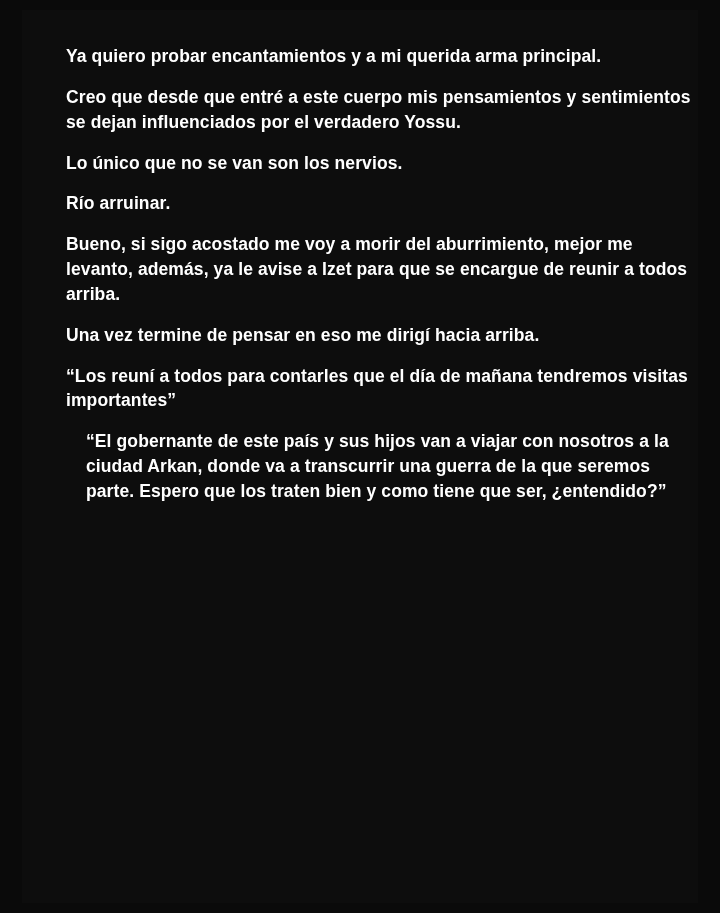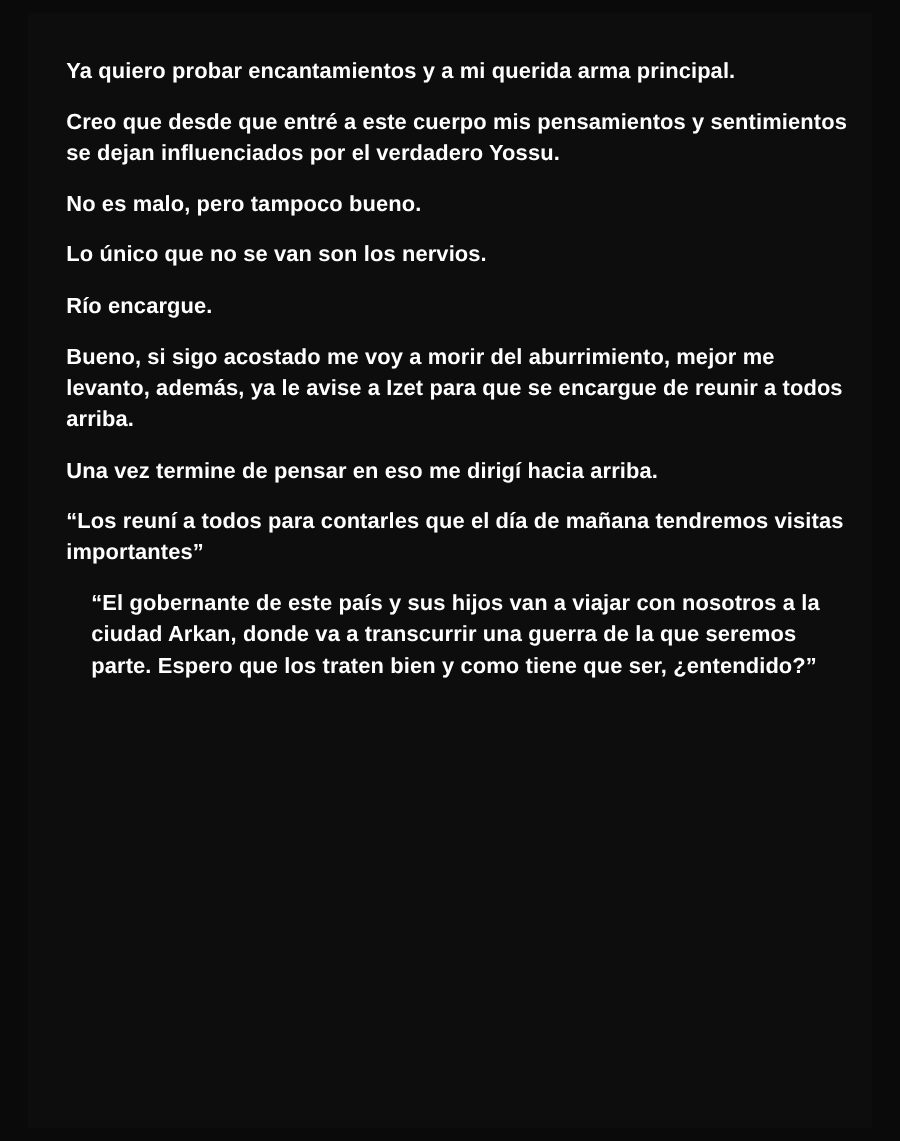--- a/index.html
+++ b/index.html
@@ -24,21 +24,21 @@
     position: absolute;
     left: 22px;
     top: 10px;
     right: 22px;
     bottom: 10px;
     background: #0d0d0d;
     box-sizing: border-box;
   }
   .content {
     position: absolute;
-    left: 31px;
+    left: 44px;
     top: 34px;
     width: 632px;
     box-sizing: border-box;
   }
   .para {
     color: #ffffff;
     font-size: 17.5px;
     font-weight: bold;
     line-height: 1.42;
     margin: 0 0 16px 0;
@@ -51,22 +51,21 @@
   }
 </style>
 </head>
 <body>
 
 <div class="page">
   <div class="frame">
     <div class="content">
       <p class="para">Ya quiero probar encantamientos y a mi querida arma principal.</p>
       <p class="para">Creo que desde que entré a este cuerpo mis pensamientos y sentimientos se dejan influenciados por el verdadero Yossu.</p>
-      <p class="para">No es malo, pero tampoco bueno.</p>
       <p class="para">Lo único que no se van son los nervios.</p>
-      <p class="para">Río encargue.</p>
+      <p class="para">Río arruinar.</p>
       <p class="para">Bueno, si sigo acostado me voy a morir del aburrimiento, mejor me levanto, además, ya le avise a Izet para que se encargue de reunir a todos arriba.</p>
       <p class="para">Una vez termine de pensar en eso me dirigí hacia arriba.</p>
       <p class="para">“Los reuní a todos para contarles que el día de mañana tendremos visitas importantes”</p>
       <p class="para">“El gobernante de este país y sus hijos van a viajar con nosotros a la ciudad Arkan, donde va a transcurrir una guerra de la que seremos parte. Espero que los traten bien y como tiene que ser, ¿entendido?”</p>
     </div>
   </div>
 </div>
 
 </body></html>

